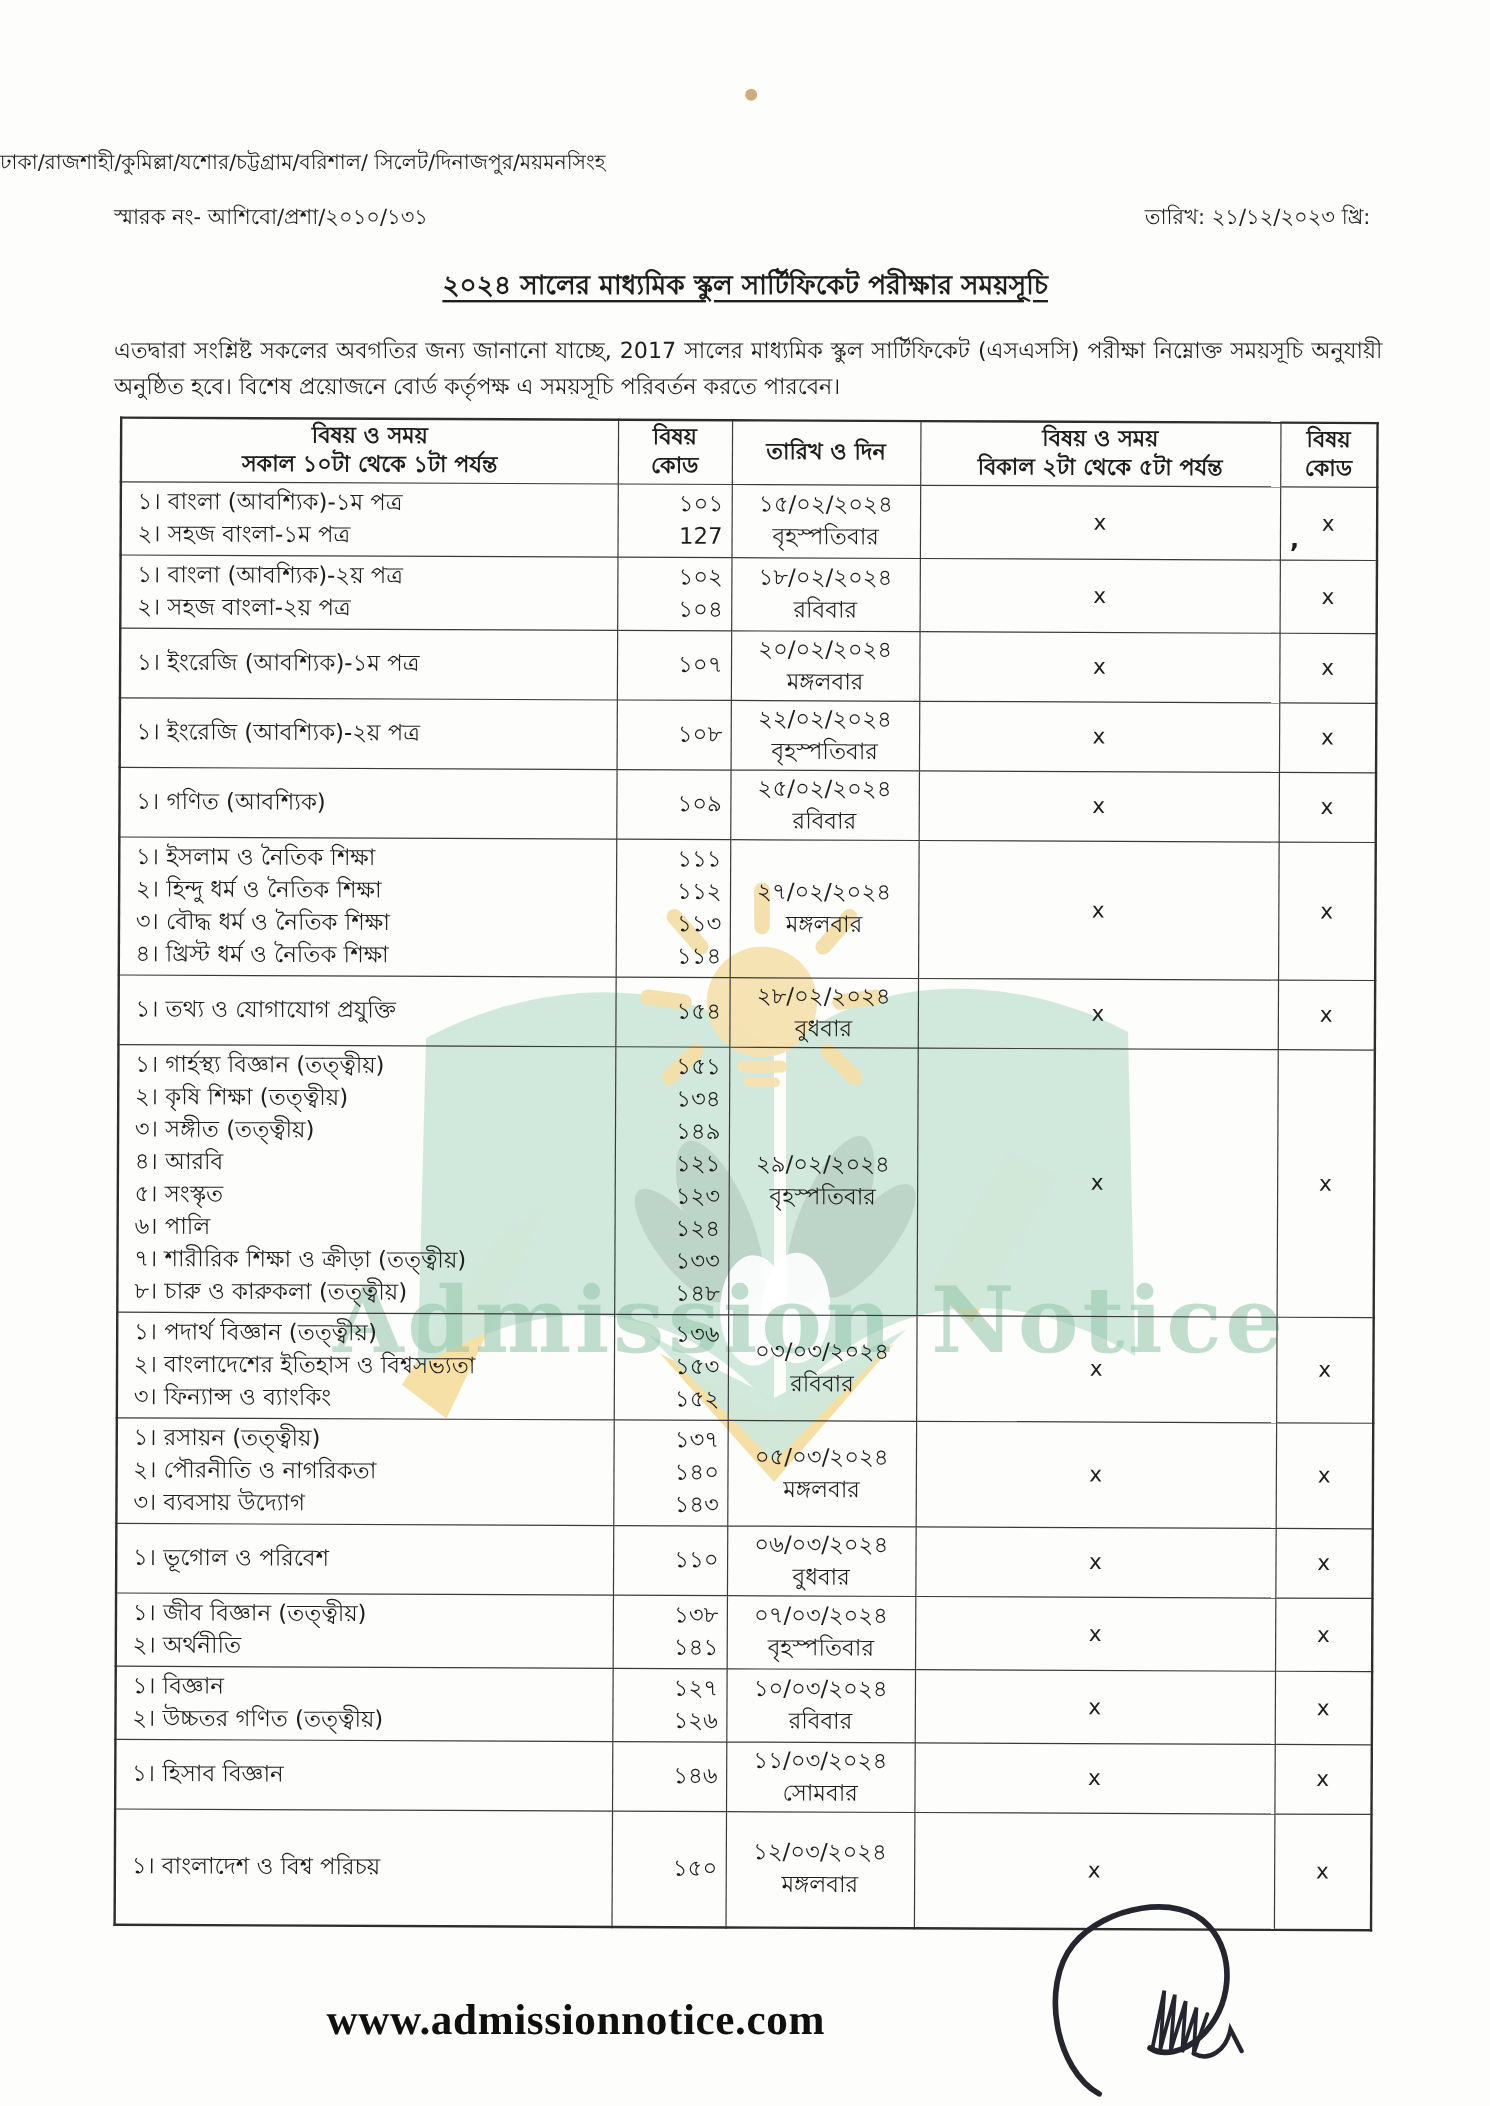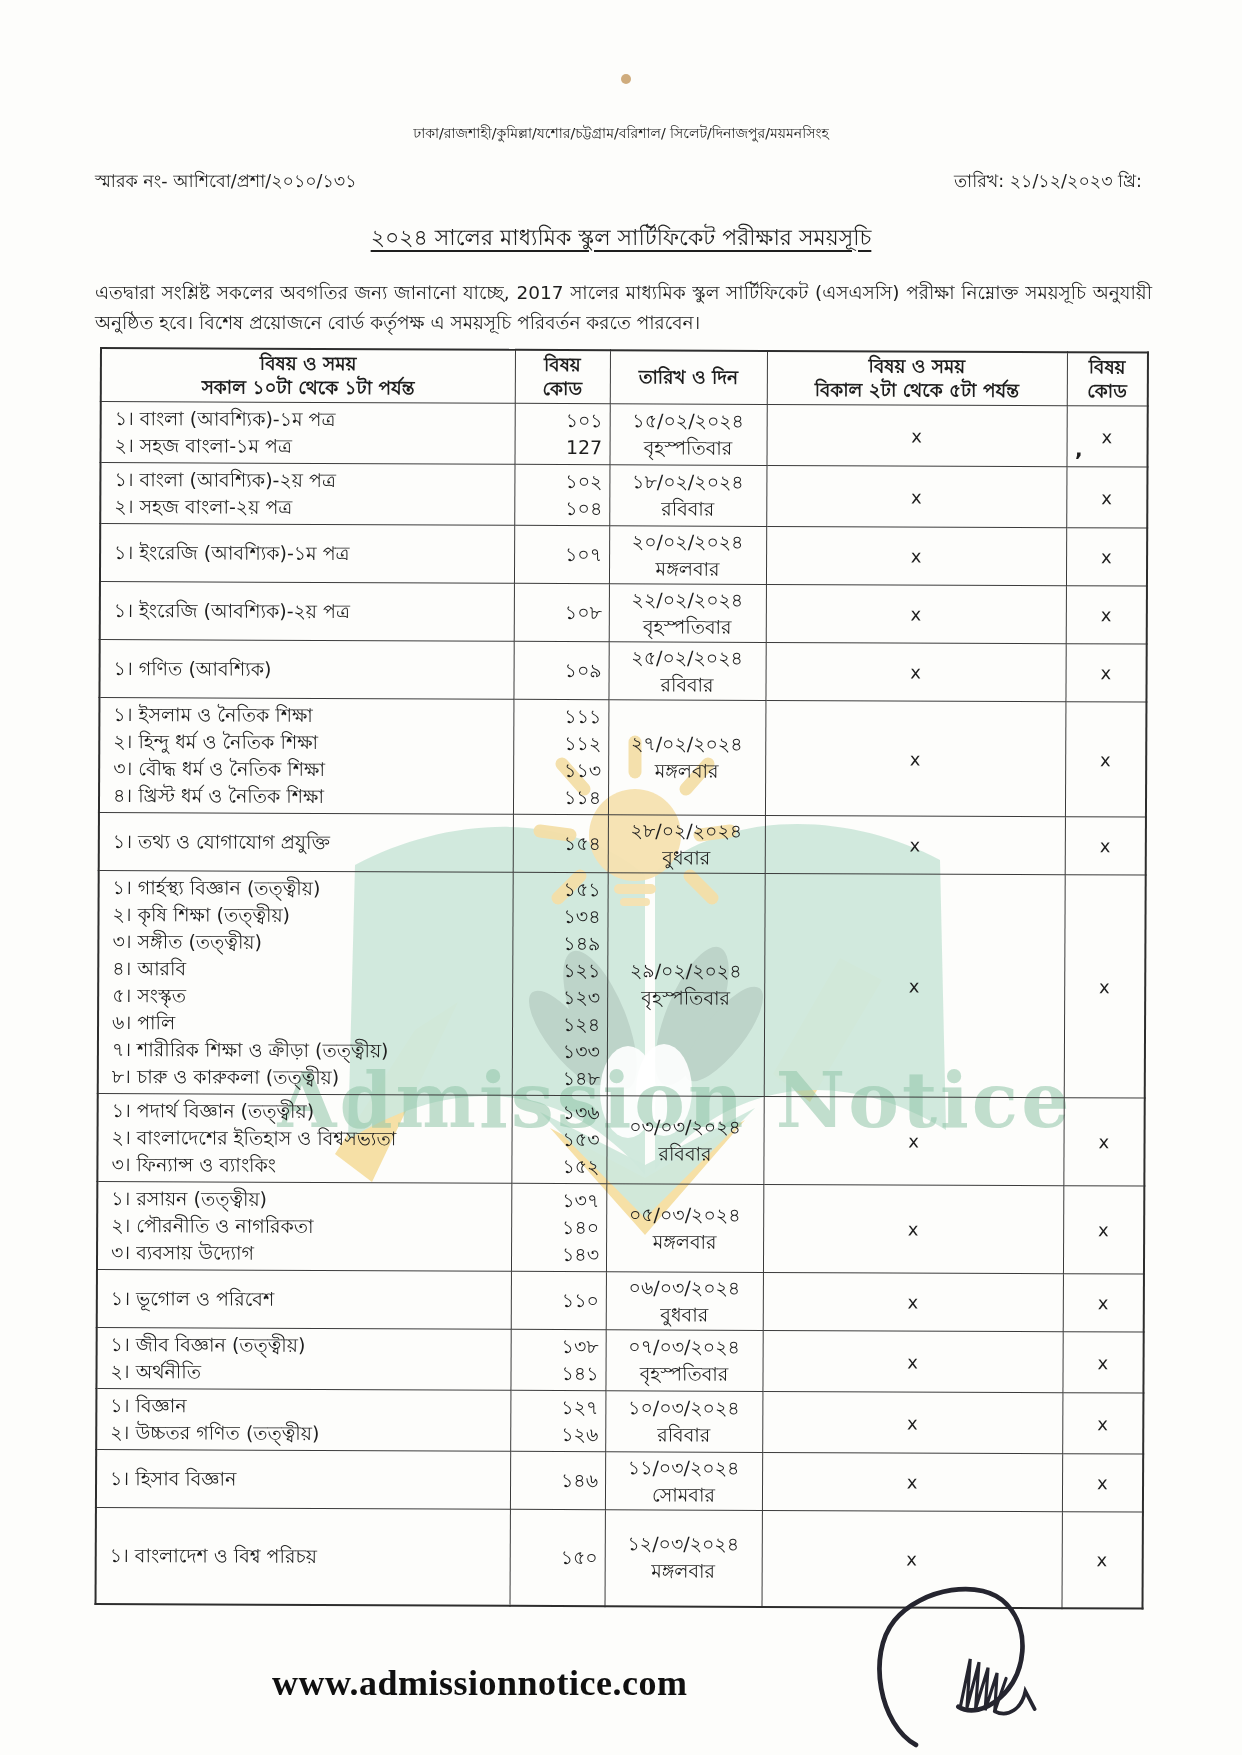--- a/index.html
+++ b/index.html
@@ -16,26 +16,26 @@
     position:absolute;left:235px;top:1056px;width:880px;text-align:center;
     font-family:"DejaVu Serif","Liberation Serif",serif;font-weight:700;
     font-size:76px;letter-spacing:3px;white-space:nowrap;
     color:rgba(143,197,168,0.55);
   }
   
   .org-line{position:absolute;top:74px;left:0;width:100%;text-align:center;}
   .org-name{display:inline-block;font-size:30px;font-weight:700;letter-spacing:0.5px;}
   .title-dot{display:inline-block;width:10px;height:10px;border-radius:50%;
     background:#c79d66;margin-left:9px;vertical-align:14px;opacity:.85;}
-  .boards-line{position:absolute;top:122px;left:0;width:100%;text-align:center;
-    font-size:14px;}
+  .boards-line{position:absolute;top:122px;left:0;width:100%;text-align:left;
+    font-size:17px;}
   .memo-row{position:absolute;top:168px;left:95px;right:100px;display:flex;
     justify-content:space-between;font-size:17.5px;}
   .doc-title{position:absolute;top:220px;left:0;width:100%;text-align:center;
-    font-size:22px;font-weight:400;margin:0;}
+    font-size:22px;font-weight:700;margin:0;}
   .doc-title span{text-decoration:underline;text-underline-offset:5px;text-decoration-thickness:1.5px;}
   .intro{position:absolute;top:278px;left:95px;width:1057px;font-size:18.5px;
     line-height:1.62;text-align:justify;margin:0;}
   
   table.schedule{
     position:absolute;left:100px;top:347px;width:1047px;
     border-collapse:collapse;table-layout:fixed;
     border:2px solid #2e2e2e;background:transparent;
     transform:rotate(0.25deg);transform-origin:top left;
   }

